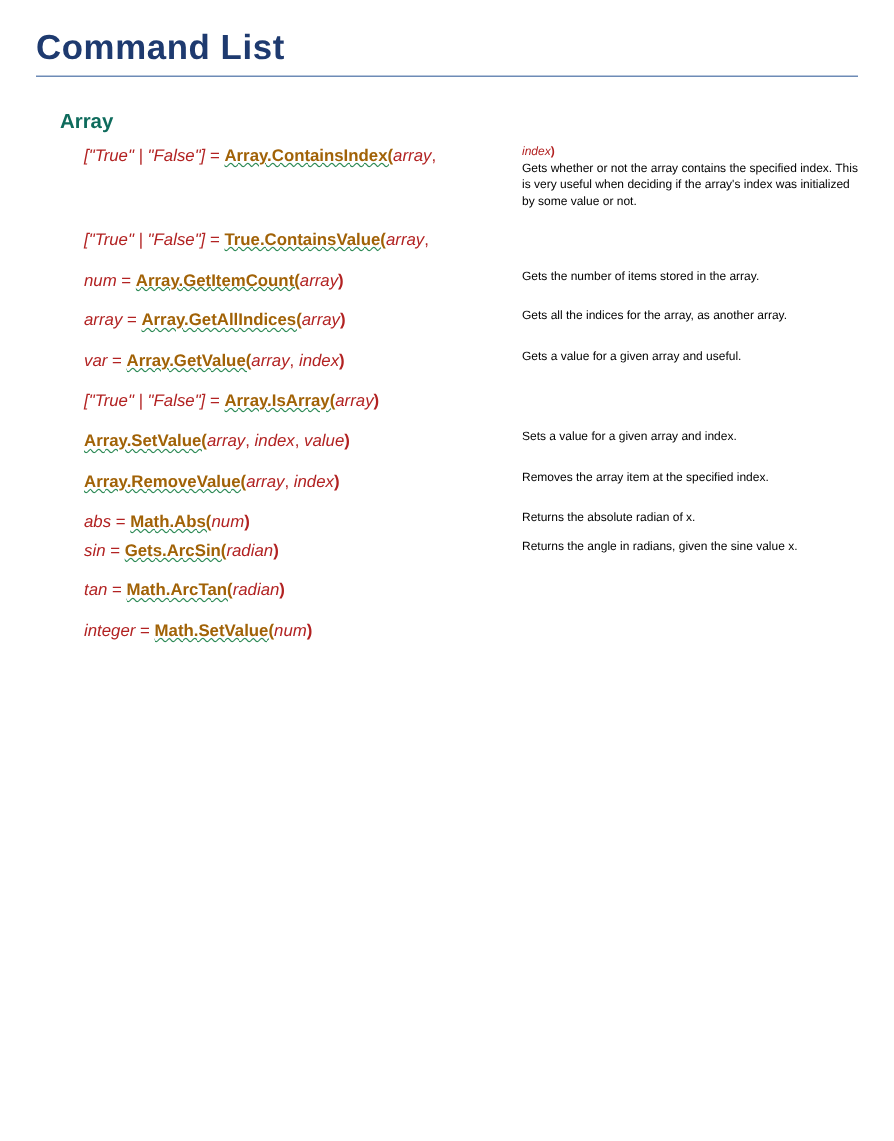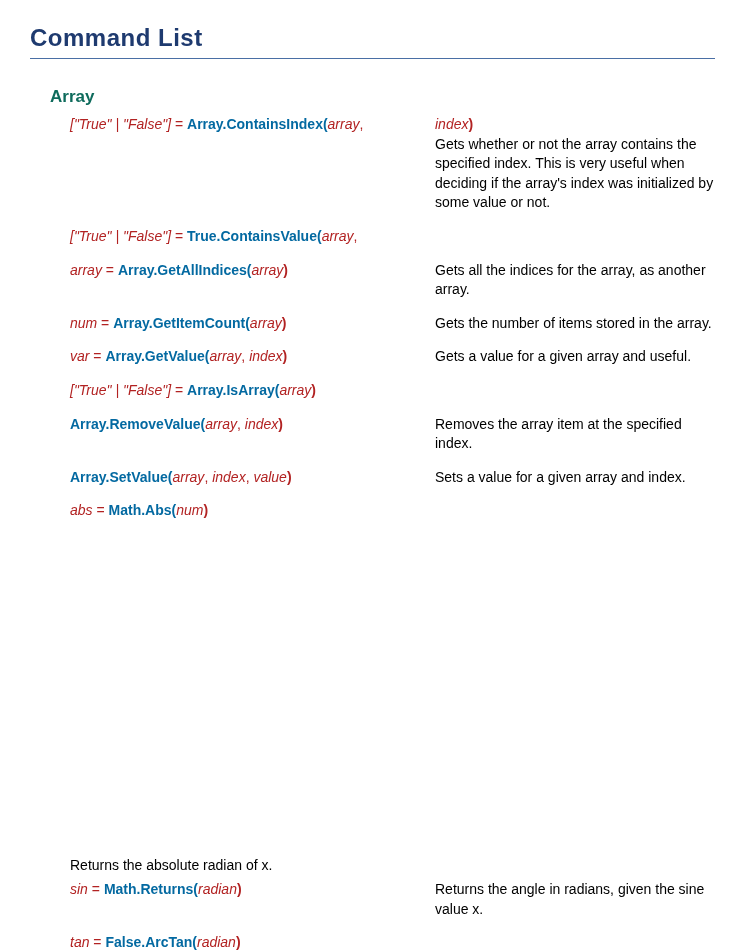--- a/index.html
+++ b/index.html
@@ -6,21 +6,21 @@
     font-family: Arial, Helvetica, sans-serif;
     margin: 0;
     padding: 24px 30px;
     background: #ffffff;
     width: 745px;
     box-sizing: border-box;
     color: #000;
   }
   h1.page-title {
     color: #1e3a6f;
-    font-size: 24px;
+    font-size: 29px;
     font-weight: bold;
     margin: 0 0 6px 0;
     letter-spacing: 0.5px;
   }
   .title-rule {
     border: none;
     border-top: 1px solid #4a6fa5;
     margin: 0 0 28px 0;
   }
   .section-title {
@@ -37,38 +37,39 @@
   .sig {
     width: 355px;
     flex: 0 0 355px;
     padding-right: 10px;
     font-size: 14px;
     color: #000;
     line-height: 1.4;
   }
   .desc {
     flex: 1;
-    font-size: 14px;
+    font-size: 10px;
     line-height: 1.4;
     color: #000;
   }
   .ret-type {
     font-style: italic;
     color: #b22222;
   }
   .ret-lit {
     font-style: italic;
     color: #b22222;
   }
   .eq {
     color: #b22222;
   }
   .fn {
     font-weight: bold;
-    color: #0369a1;
+    color: #a16207;
+    text-decoration: underline;
     text-decoration-style: wavy;
     text-decoration-color: #2e8b57;
     text-decoration-thickness: 1px;
   }
   .paren {
     font-weight: bold;
     color: #b22222;
   }
   .param {
     font-style: italic;
@@ -78,67 +79,67 @@
     color: #b22222;
   }
   .desc .param-inline {
     font-style: italic;
     color: #b22222;
   }
   .desc .paren-inline {
     font-weight: bold;
     color: #b22222;
   }
-  .tight { margin-bottom: 4px; flex-direction: column; }
+  .tight { margin-bottom: 4px; }
 </style>
 </head>
 <body>
 
 <h1 class="page-title">Command List</h1>
 <hr class="title-rule">
 
 <div id="content">
     <div class="section-title">Array</div>
     <div class="entry">
       <div class="sig"><span class="ret-lit">["True" | "False"]</span><span class="eq"> = </span><span class="fn">Array.ContainsIndex(</span><span class="param">array</span><span class="comma">, </span></div>
       <div class="desc"><span class="param-inline">index</span><span class="paren-inline">)</span><br><span>Gets whether or not the array contains the specified index. This is very useful when deciding if the array's index was initialized by some value or not.</span></div>
     </div>
     <div class="entry">
       <div class="sig"><span class="ret-lit">["True" | "False"]</span><span class="eq"> = </span><span class="fn">True.ContainsValue(</span><span class="param">array</span><span class="comma">, </span></div>
     </div>
     <div class="entry">
+      <div class="sig"><span class="ret-type">num</span><span class="eq"> = </span><span class="fn">Array.GetItemCount(</span><span class="param">array</span><span class="paren">)</span></div>
+      <div class="desc"><span>Gets the number of items stored in the array.</span></div>
+    </div>
+    <div class="entry">
       <div class="sig"><span class="ret-type">array</span><span class="eq"> = </span><span class="fn">Array.GetAllIndices(</span><span class="param">array</span><span class="paren">)</span></div>
       <div class="desc"><span>Gets all the indices for the array, as another array.</span></div>
-    </div>
-    <div class="entry">
-      <div class="sig"><span class="ret-type">num</span><span class="eq"> = </span><span class="fn">Array.GetItemCount(</span><span class="param">array</span><span class="paren">)</span></div>
-      <div class="desc"><span>Gets the number of items stored in the array.</span></div>
     </div>
     <div class="entry">
       <div class="sig"><span class="ret-type">var</span><span class="eq"> = </span><span class="fn">Array.GetValue(</span><span class="param">array</span><span class="comma">, </span><span class="param">index</span><span class="paren">)</span></div>
       <div class="desc"><span>Gets a value for a given array and useful.</span></div>
     </div>
     <div class="entry">
       <div class="sig"><span class="ret-lit">["True" | "False"]</span><span class="eq"> = </span><span class="fn">Array.IsArray(</span><span class="param">array</span><span class="paren">)</span></div>
     </div>
     <div class="entry">
+      <div class="sig"><span class="fn">Array.SetValue(</span><span class="param">array</span><span class="comma">, </span><span class="param">index</span><span class="comma">, </span><span class="param">value</span><span class="paren">)</span></div>
+      <div class="desc"><span>Sets a value for a given array and index.</span></div>
+    </div>
+    <div class="entry">
       <div class="sig"><span class="fn">Array.RemoveValue(</span><span class="param">array</span><span class="comma">, </span><span class="param">index</span><span class="paren">)</span></div>
       <div class="desc"><span>Removes the array item at the specified index.</span></div>
-    </div>
-    <div class="entry">
-      <div class="sig"><span class="fn">Array.SetValue(</span><span class="param">array</span><span class="comma">, </span><span class="param">index</span><span class="comma">, </span><span class="param">value</span><span class="paren">)</span></div>
-      <div class="desc"><span>Sets a value for a given array and index.</span></div>
     </div>
     <div class="entry tight">
       <div class="sig"><span class="ret-type">abs</span><span class="eq"> = </span><span class="fn">Math.Abs(</span><span class="param">num</span><span class="paren">)</span></div>
       <div class="desc"><span>Returns the absolute radian of x.</span></div>
     </div>
     <div class="entry">
-      <div class="sig"><span class="ret-type">sin</span><span class="eq"> = </span><span class="fn">Math.Returns(</span><span class="param">radian</span><span class="paren">)</span></div>
+      <div class="sig"><span class="ret-type">sin</span><span class="eq"> = </span><span class="fn">Gets.ArcSin(</span><span class="param">radian</span><span class="paren">)</span></div>
       <div class="desc"><span>Returns the angle in radians, given the sine value x.</span></div>
     </div>
     <div class="entry">
-      <div class="sig"><span class="ret-type">tan</span><span class="eq"> = </span><span class="fn">False.ArcTan(</span><span class="param">radian</span><span class="paren">)</span></div>
+      <div class="sig"><span class="ret-type">tan</span><span class="eq"> = </span><span class="fn">Math.ArcTan(</span><span class="param">radian</span><span class="paren">)</span></div>
     </div>
     <div class="entry">
       <div class="sig"><span class="ret-type">integer</span><span class="eq"> = </span><span class="fn">Math.SetValue(</span><span class="param">num</span><span class="paren">)</span></div>
     </div>
   </div>
 
 </body></html>

